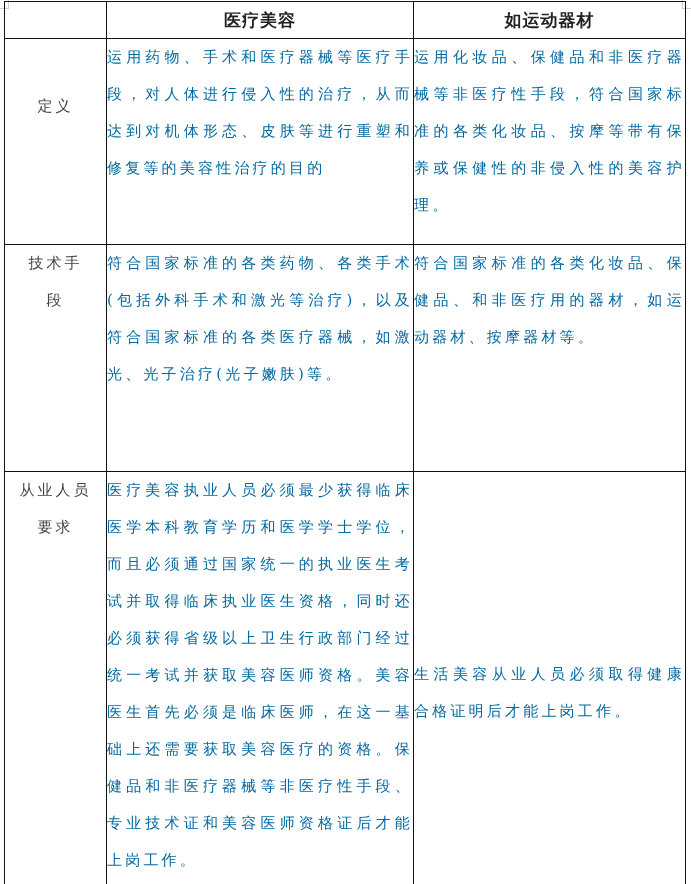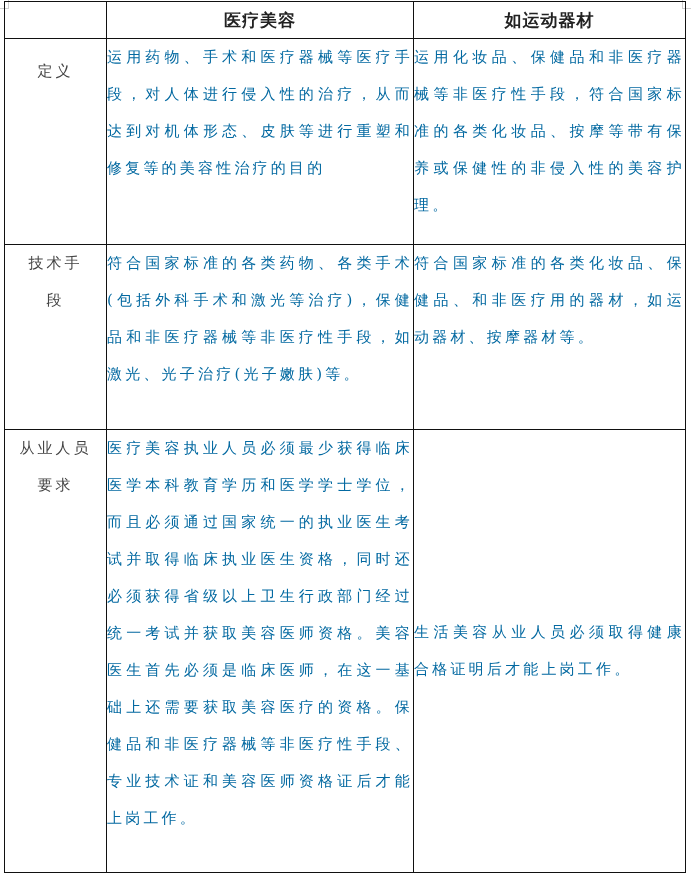--- a/index.html
+++ b/index.html
@@ -9,25 +9,25 @@
   .c-tl { left: 0; top: 0; border-width: 0 1px 1px 0; }
   .c-tr { right: 0; top: 0; border-width: 0 0 1px 1px; }
   table.cmp { position: absolute; left: 4px; top: 1px; width: 681px; height: 871px;
               border-collapse: collapse; table-layout: fixed; }
   table.cmp td, table.cmp th { border: 1.5px solid #111; padding: 0; vertical-align: top; }
   col.c0 { width: 102px; } col.c1 { width: 307px; } col.c2 { width: 272px; }
   th { font-weight: bold; font-size: 17px; height: 36px; vertical-align: middle !important;
        text-align: center; color: #222; letter-spacing: 1px; }
   td.rowhead { vertical-align: middle; text-align: center; font-size: 15px; line-height: 37px;
                letter-spacing: 3px; color: #444; }
-  td.rowhead.top { vertical-align: top; padding-top: 14px; }
+  td.rowhead.top { vertical-align: top; padding-top: 49px; }
   td.body { font-size: 15px; line-height: 37px; letter-spacing: 3.2px; color: #0369a1;
             padding: 3px 8px 0 10px; text-align: justify; }
   td.body.mid { vertical-align: middle; }
-  tr.r0 { height: 37px; } tr.r1 { height: 206px; } tr.r2 { height: 185px; } tr.r3 { height: 443px; }
+  tr.r0 { height: 37px; } tr.r1 { height: 206px; } tr.r2 { height: 227px; } tr.r3 { height: 443px; }
 </style>
 </head>
 <body>
 
 <div class="corner c-tl"></div>
 <div class="corner c-tr"></div>
 
 <table class="cmp">
   <colgroup>
       <col class="c0">
@@ -42,21 +42,21 @@
   </tr>
   <tr class="r1">
     <td class="rowhead top">定义</td>
     <td class="body">运用药物、手术和医疗器械等医疗手段，对人体进行侵入性的治疗，从而达到对机体形态、皮肤等进行重塑和修复等的美容性治疗的目的</td>
     <td class="body">运用化妆品、保健品和非医疗器械等非医疗性手段，符合国家标准的各类化妆品、按摩等带有保养或保健性的非侵入性的美容护理。</td>
   </tr>
   <tr class="r2">
     <td class="rowhead" style="padding:0 22px;">
       <span>技术手段</span>
     </td>
-    <td class="body">符合国家标准的各类药物、各类手术(包括外科手术和激光等治疗)，保健品和非医疗器械等非医疗性手段，如激光、光子治疗(光子嫩肤)等。</td>
+    <td class="body">符合国家标准的各类药物、各类手术(包括外科手术和激光等治疗)，以及符合国家标准的各类医疗器械，如激光、光子治疗(光子嫩肤)等。</td>
     <td class="body">符合国家标准的各类化妆品、保健品、和非医疗用的器材，如运动器材、按摩器材等。</td>
   </tr>
   <tr class="r3">
     <td class="rowhead" style="padding:0 10px;">
       <span>从业人员要求</span>
     </td>
     <td class="body">医疗美容执业人员必须最少获得临床医学本科教育学历和医学学士学位，而且必须通过国家统一的执业医生考试并取得临床执业医生资格，同时还必须获得省级以上卫生行政部门经过统一考试并获取美容医师资格。美容医生首先必须是临床医师，在这一基础上还需要获取美容医疗的资格。保健品和非医疗器械等非医疗性手段、专业技术证和美容医师资格证后才能上岗工作。</td>
     <td class="body mid">生活美容从业人员必须取得健康合格证明后才能上岗工作。</td>
   </tr>
 </tbody>

